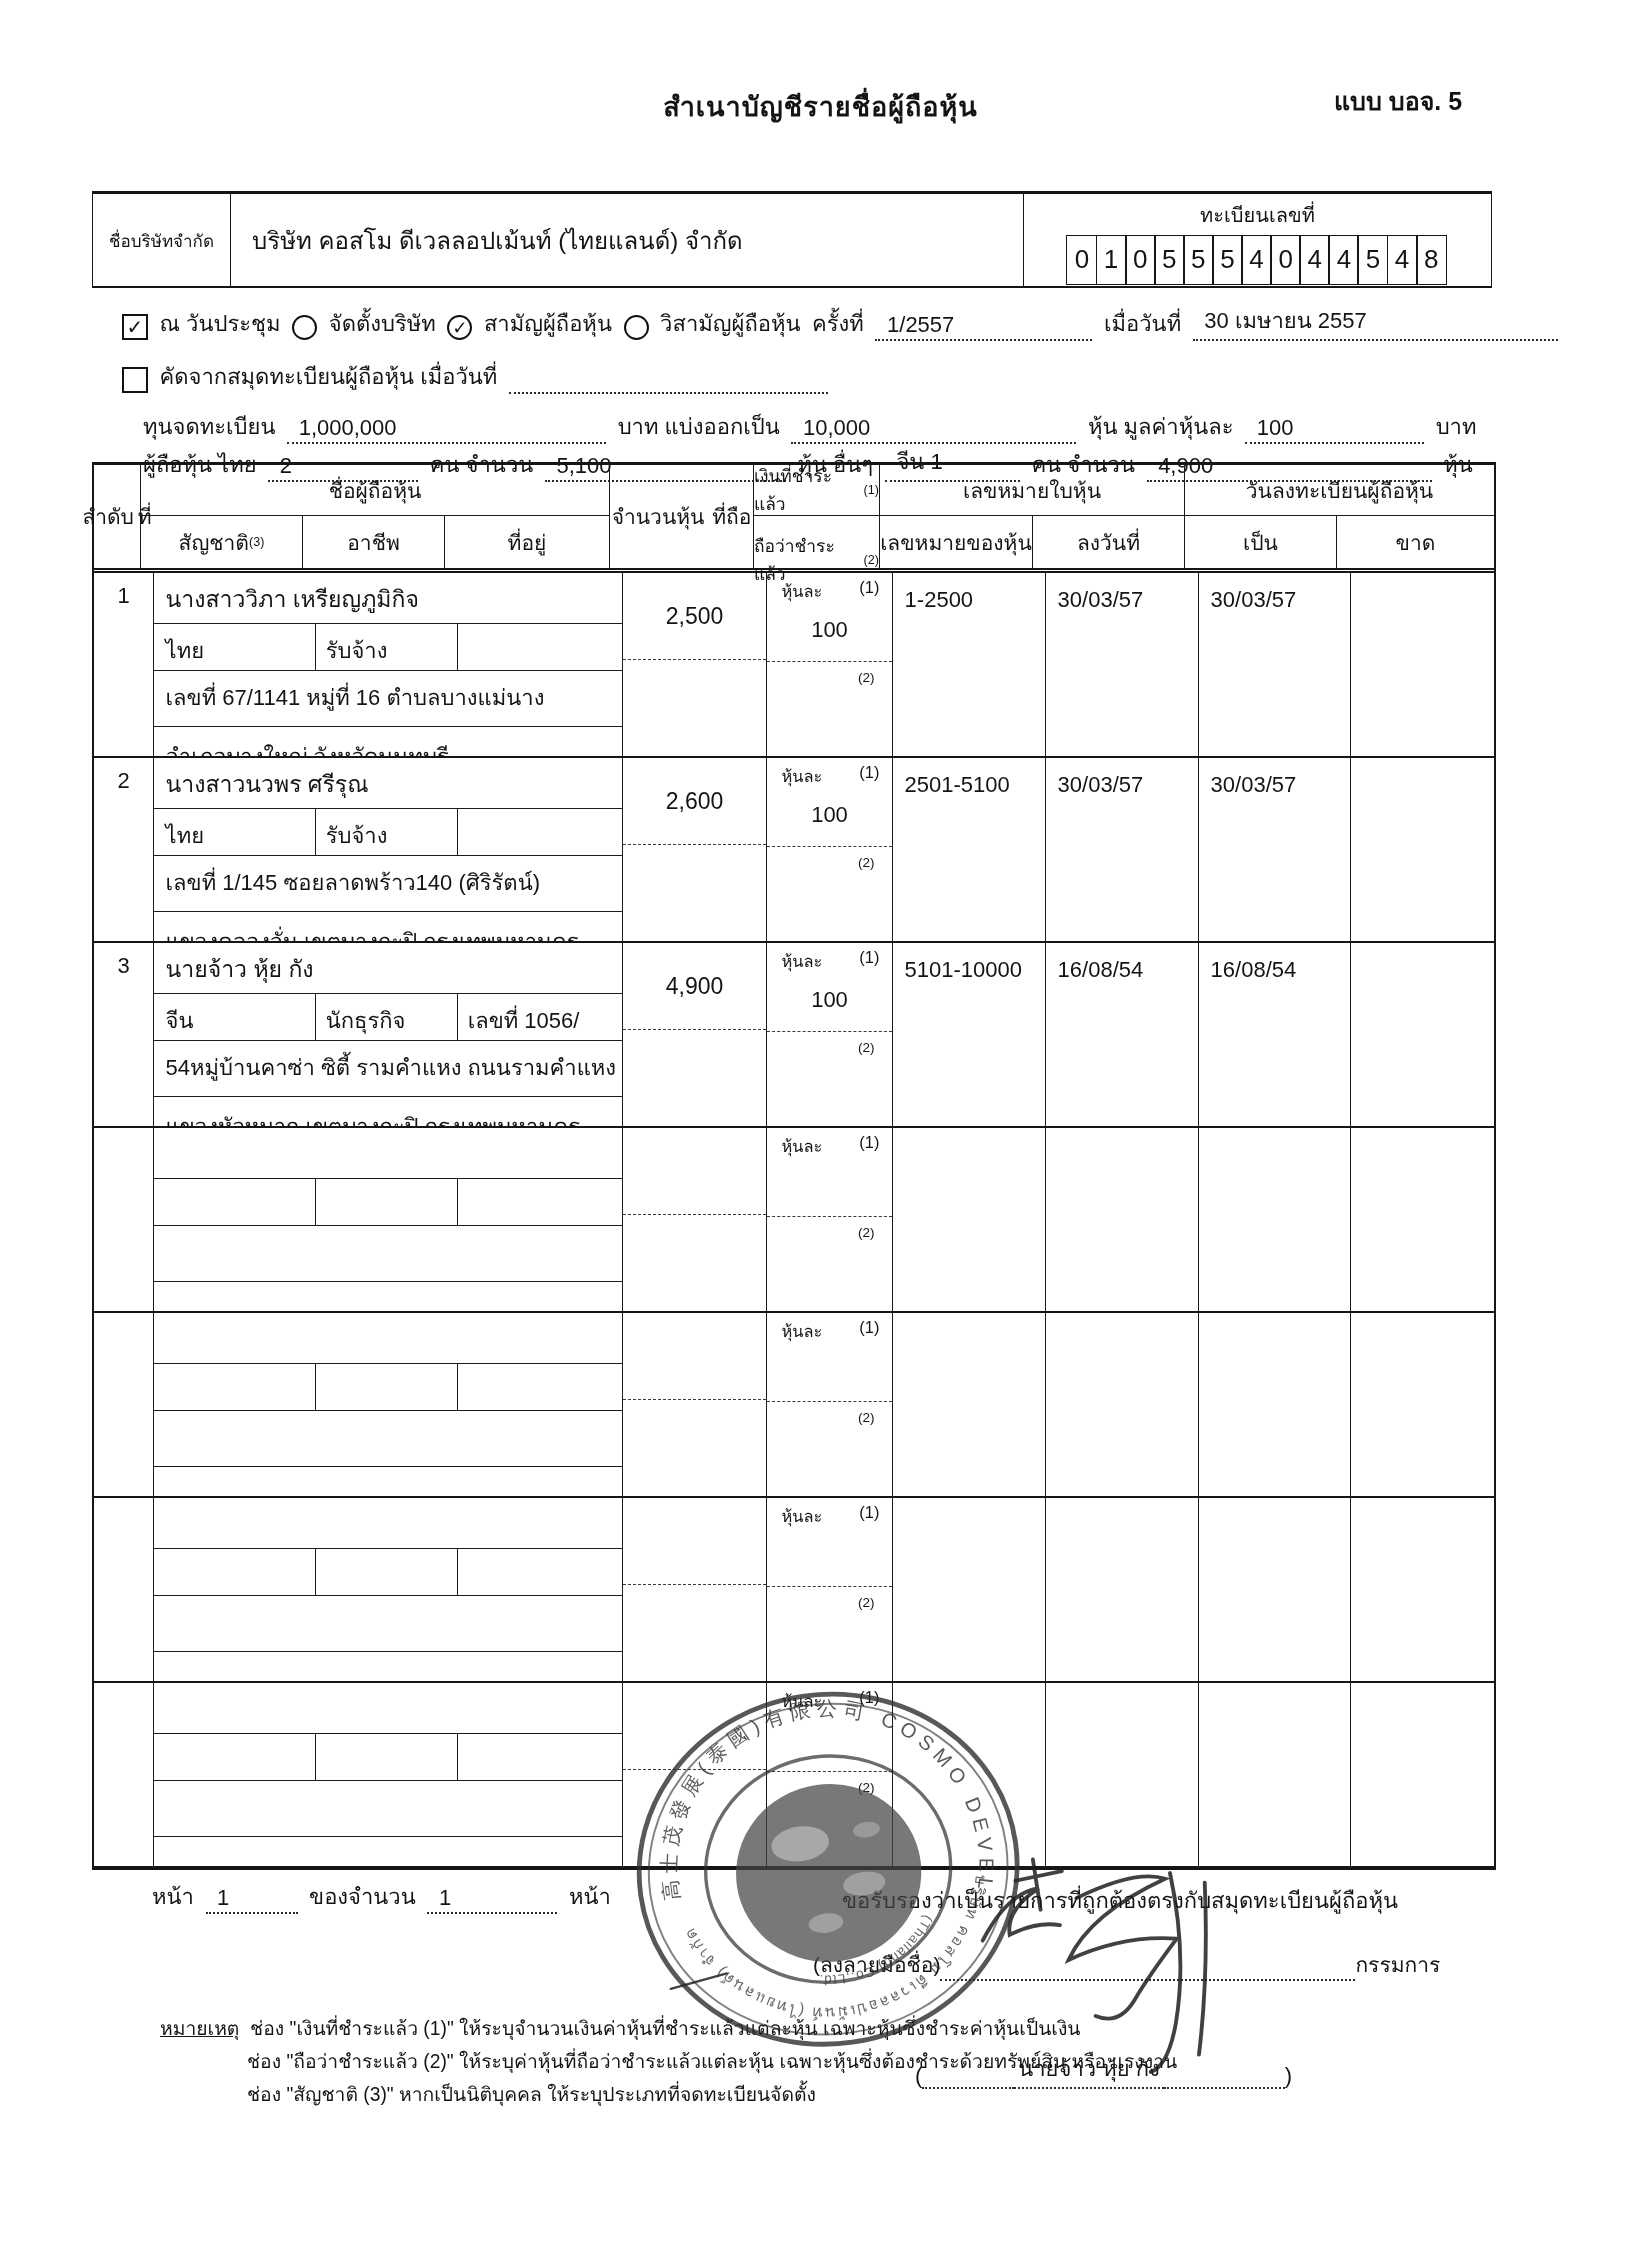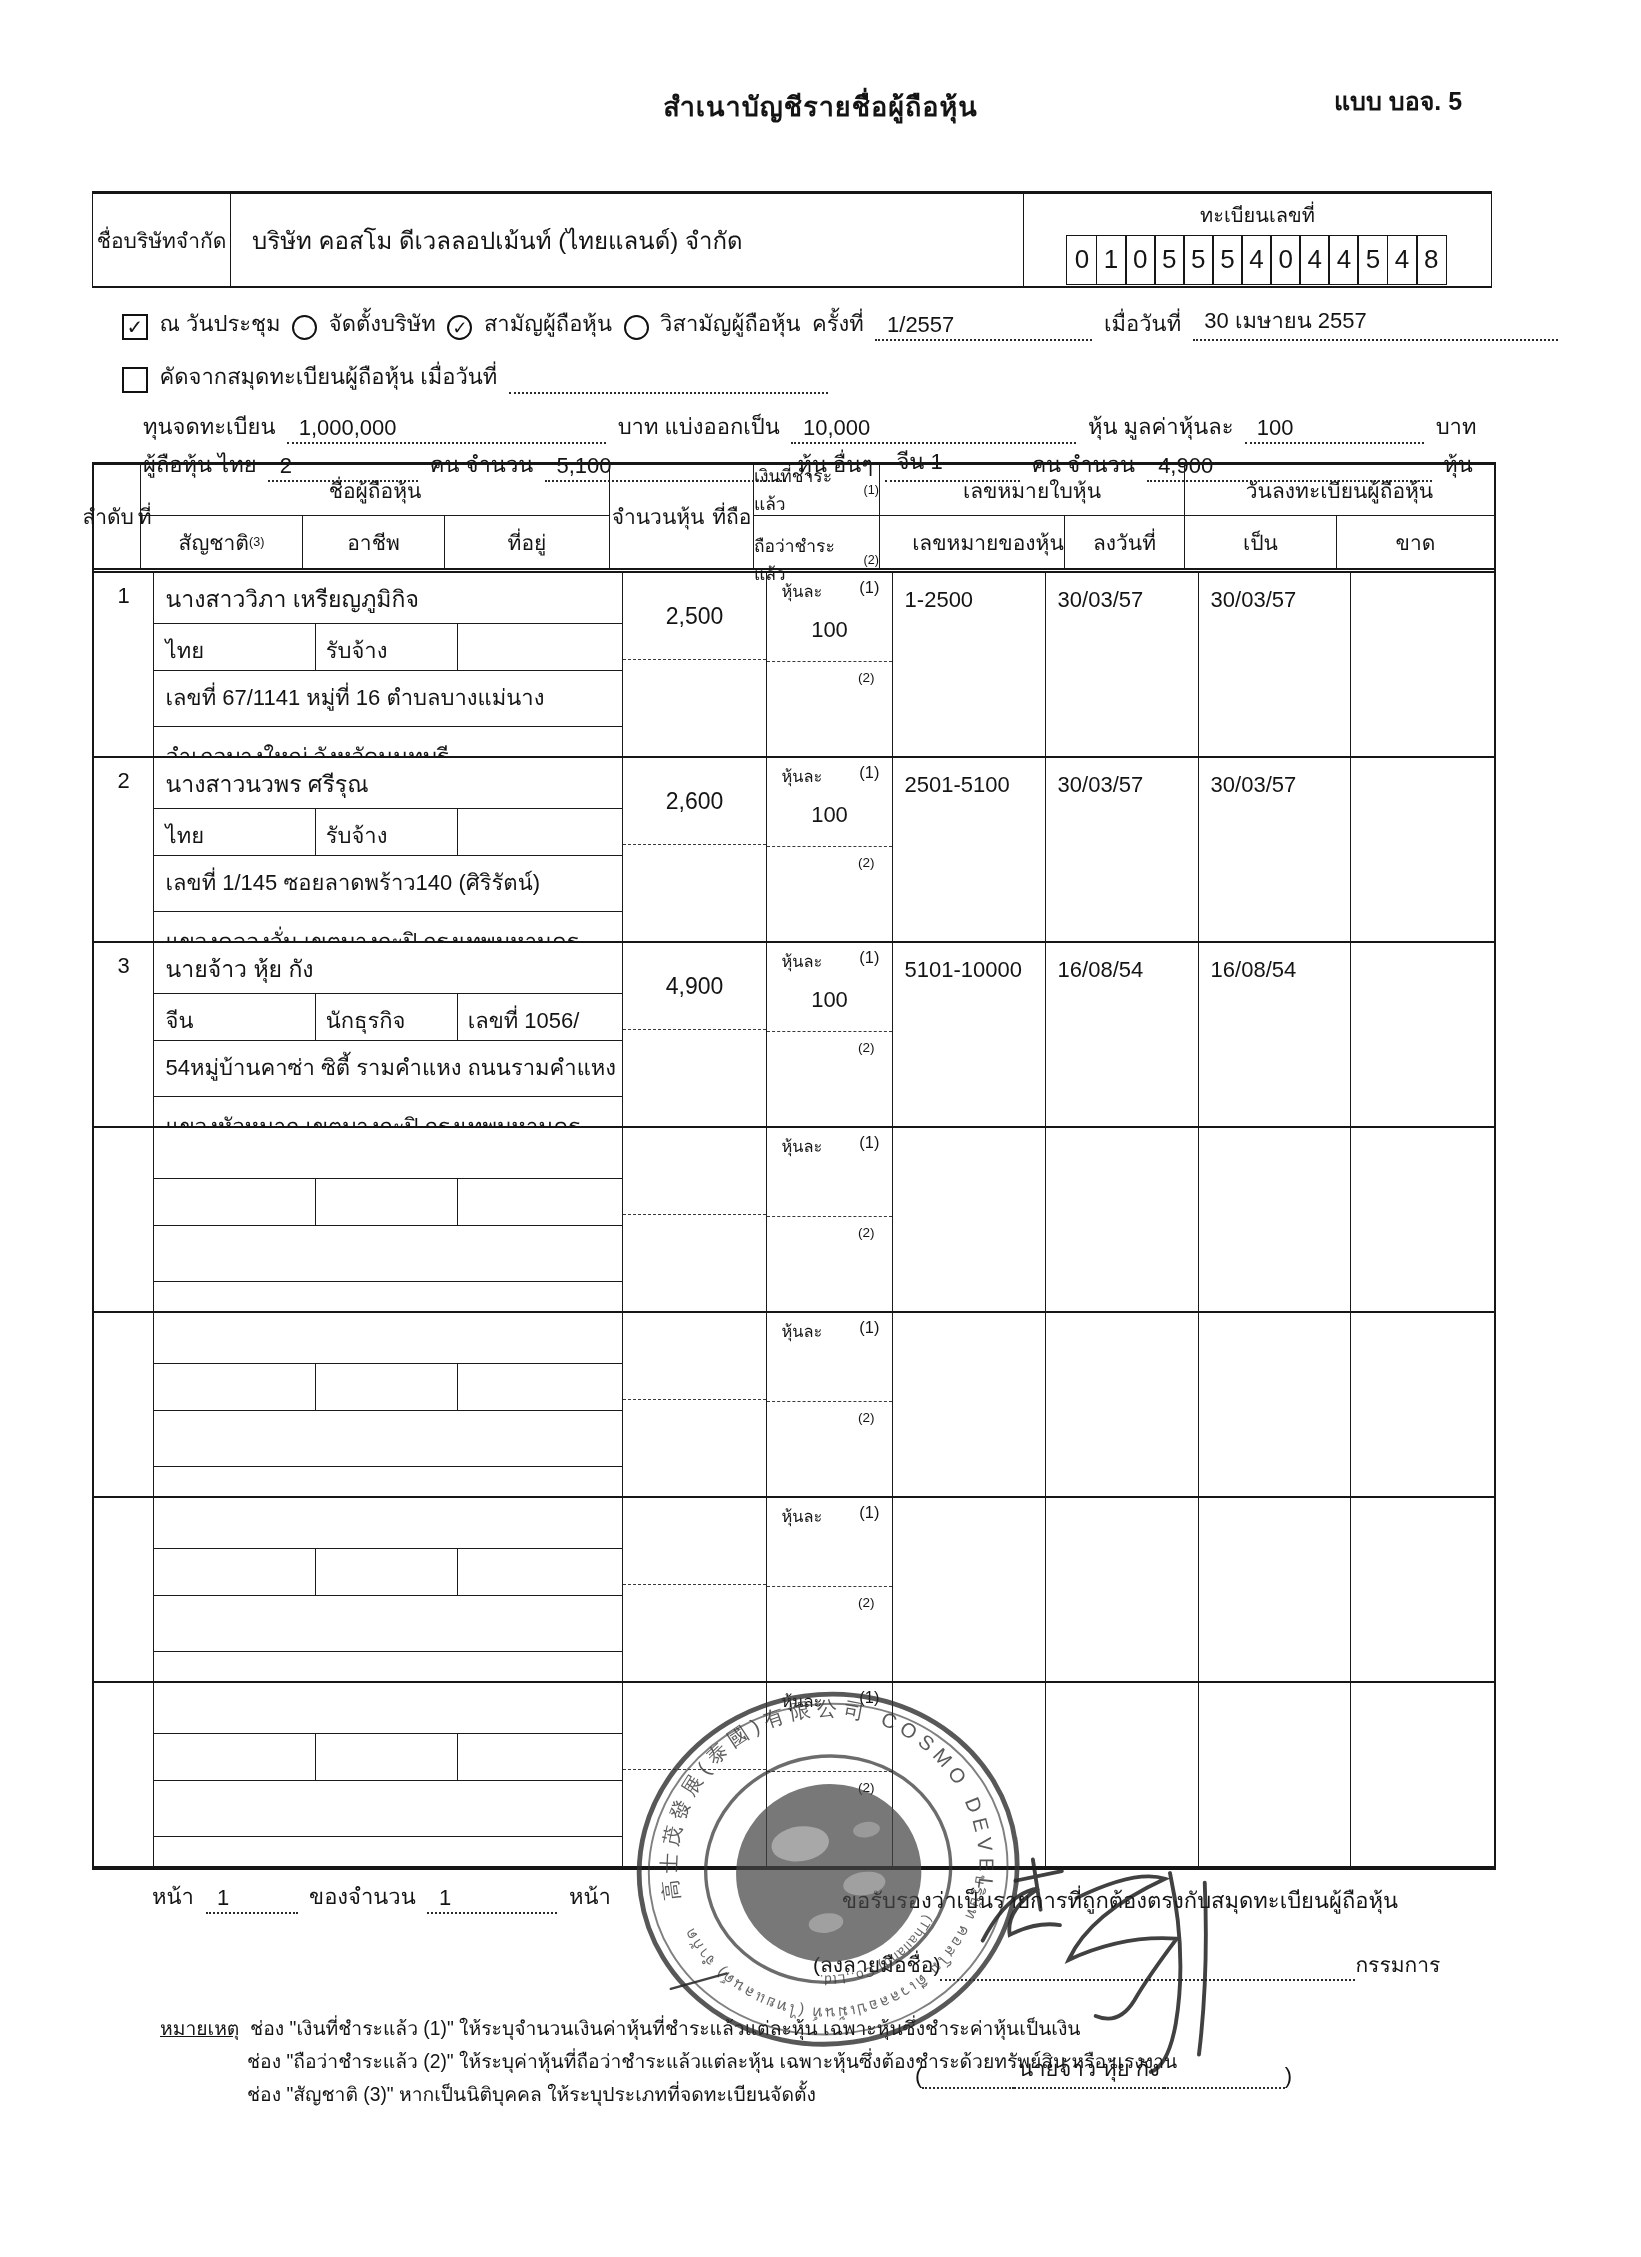--- a/index.html
+++ b/index.html
@@ -5,21 +5,21 @@
   html,body{margin:0;padding:0;background:#ffffff;}
   .page{position:relative;width:1641px;height:2257px;background:#fff;overflow:hidden;
         font-family:"Liberation Sans","DejaVu Sans",sans-serif;color:#141414;}
   .abs{position:absolute;}
   
   .title{top:85px;left:0;width:1641px;text-align:center;font-size:27px;font-weight:bold;letter-spacing:1px;}
   .formcode{top:81px;left:1334px;font-size:25px;font-weight:bold;}
   .companybox{top:191px;left:92px;width:1400px;height:97px;border:1.9px solid #161616;
               border-top-width:3.9px;border-bottom-width:2.9px;display:flex;box-sizing:border-box;}
   .cb-label{width:137px;border-right:1.9px solid #161616;display:flex;align-items:center;justify-content:center;
-            font-size:21px;text-align:center;}
+            font-size:17px;text-align:center;}
   .cb-name{flex:1;display:flex;align-items:center;padding-left:21px;font-size:24px;}
   .cb-reg{width:468px;border-left:1.9px solid #161616;display:flex;flex-direction:column;align-items:center;padding-top:4.8px;box-sizing:border-box;}
   .cb-reg-label{font-size:20px;margin-bottom:3.9px;}
   .digits{display:flex;}
   .digit{width:31px;height:50px;border:1.9px solid #161616;margin-left:-1.9px;display:flex;align-items:center;
          justify-content:center;font-size:26px;box-sizing:border-box;}
   
   .line{display:flex;align-items:flex-end;gap:11.6px;font-size:22px;white-space:nowrap;}
   .chk{width:26px;height:26px;border:2.4px solid #111;display:inline-flex;align-items:center;justify-content:center;
        font-size:20px;box-sizing:border-box;margin-bottom:1px;}
@@ -175,21 +175,21 @@
         <div class="th" style="flex:1;font-size:17.4px;">
           <span>ถือว่าชำระแล้ว</span>
             <sub>(2)</sub>
         </div>
       </div>
       <div class="grp bR" style="width:305px;">
         <div class="th grp-top bB">
             <span>เลขหมายใบหุ้น</span>
           </div>
         <div class="grp-bot">
-          <div class="th bR" style="width:153px;margin-left:32px;">
+          <div class="th bR" style="width:153px;">
               <span>เลขหมายของหุ้น</span>
             </div>
           <div class="th" style="flex:1;">
               <span>ลงวันที่</span>
             </div>
         </div>
       </div>
       <div class="grp" style="flex:1;">
         <div class="th grp-top bB">
             <span>วันลงทะเบียนผู้ถือหุ้น</span>

